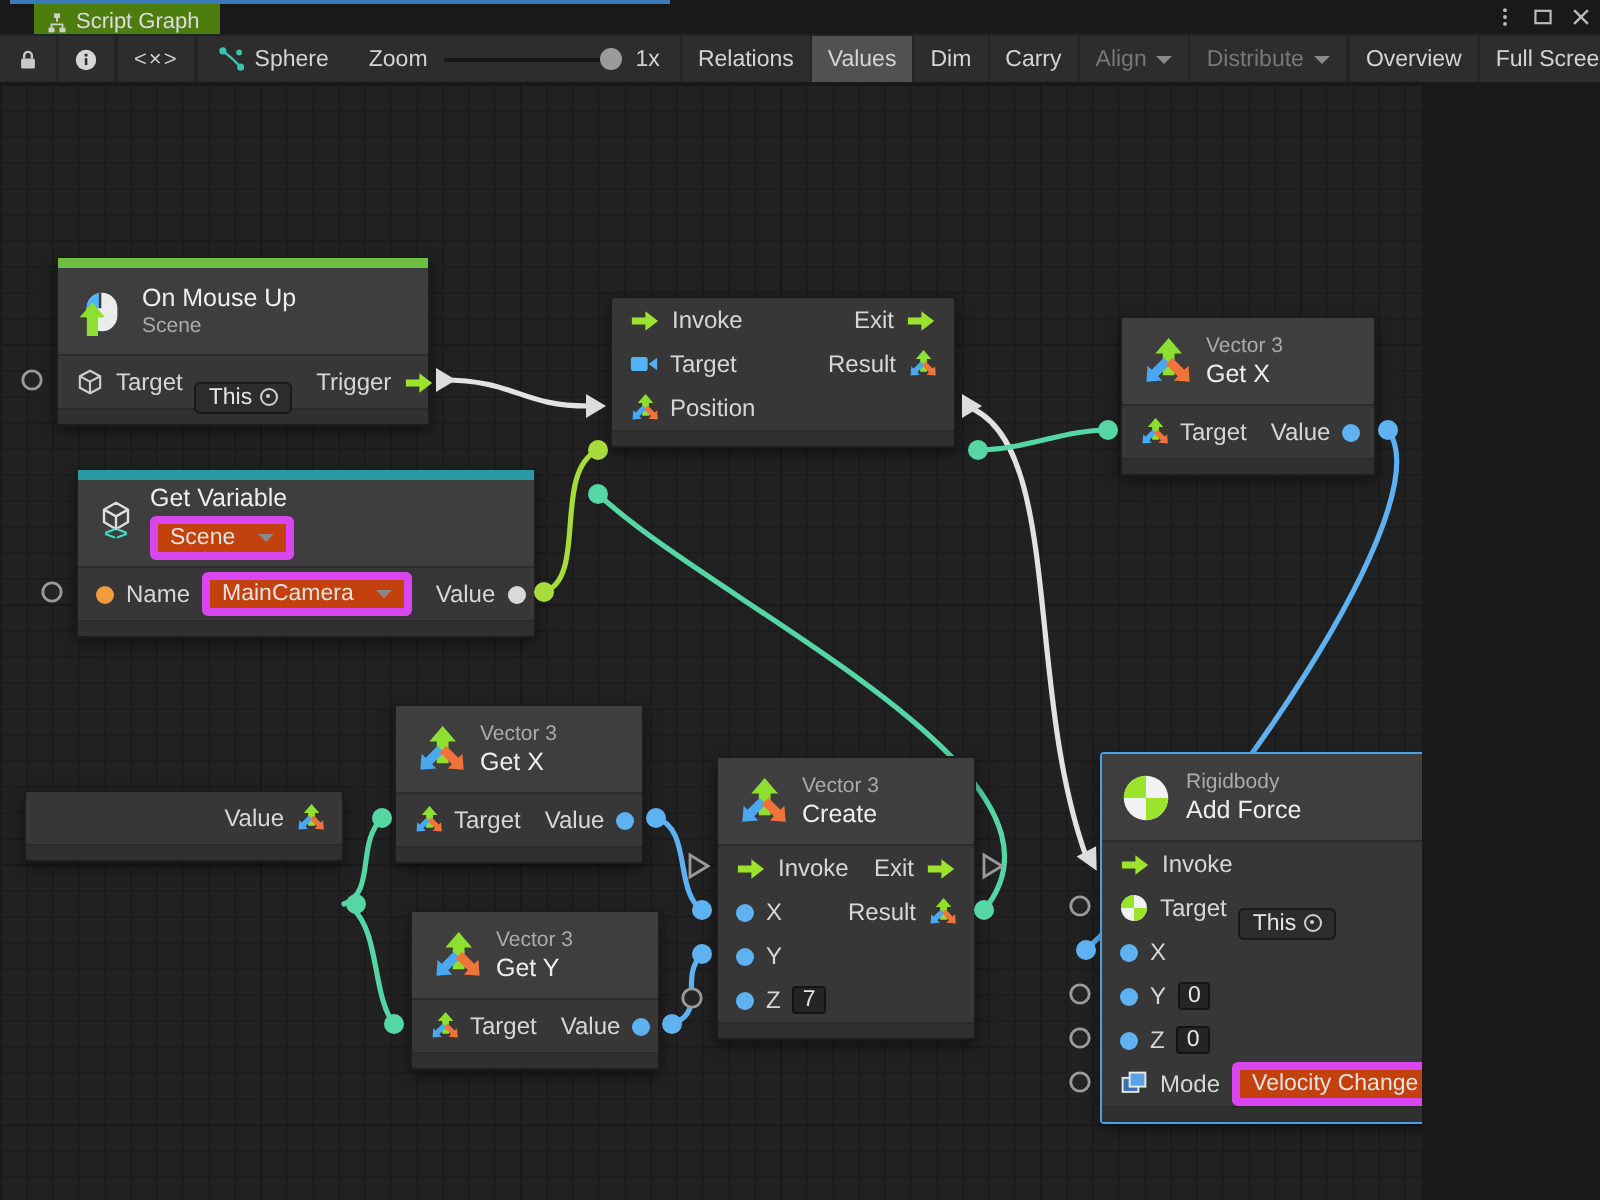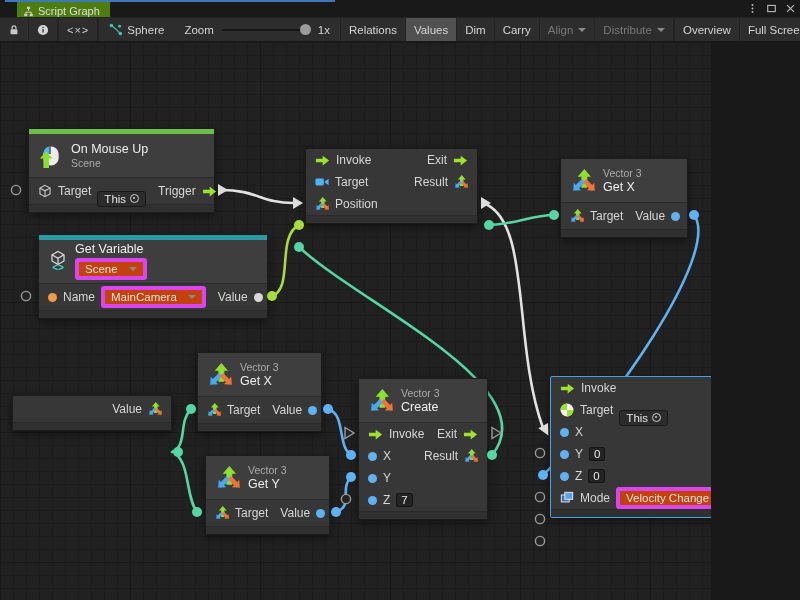--- a/index.html
+++ b/index.html
@@ -489,20 +489,31 @@
       </div>
       <div class="row f">
         <span class="dot blue"></span>
         <span>Z</span>
         <span class="field">7</span>
       </div>
       <div class="nfoot"></div>
     </div>
 
     <div class="node selected" style="left:550px;top:334px;width:232px">
+      <div class="nhead">
+        <span class="hicon">
+            <svg class="ic">
+              <use href="#sym-rb"></use>
+            </svg>
+          </span>
+        <span class="htext">
+          <span class="cat">Rigidbody</span>
+          <span class="ttl">Add Force</span>
+        </span>
+      </div>
       <div class="row f">
         <svg class="flowic">
             <use href="#sym-flow"></use>
           </svg>
         <span>Invoke</span>
         <span class="grow"></span>
         <span>Exit</span>
         <svg class="flowic">
             <use href="#sym-flow"></use>
           </svg>

